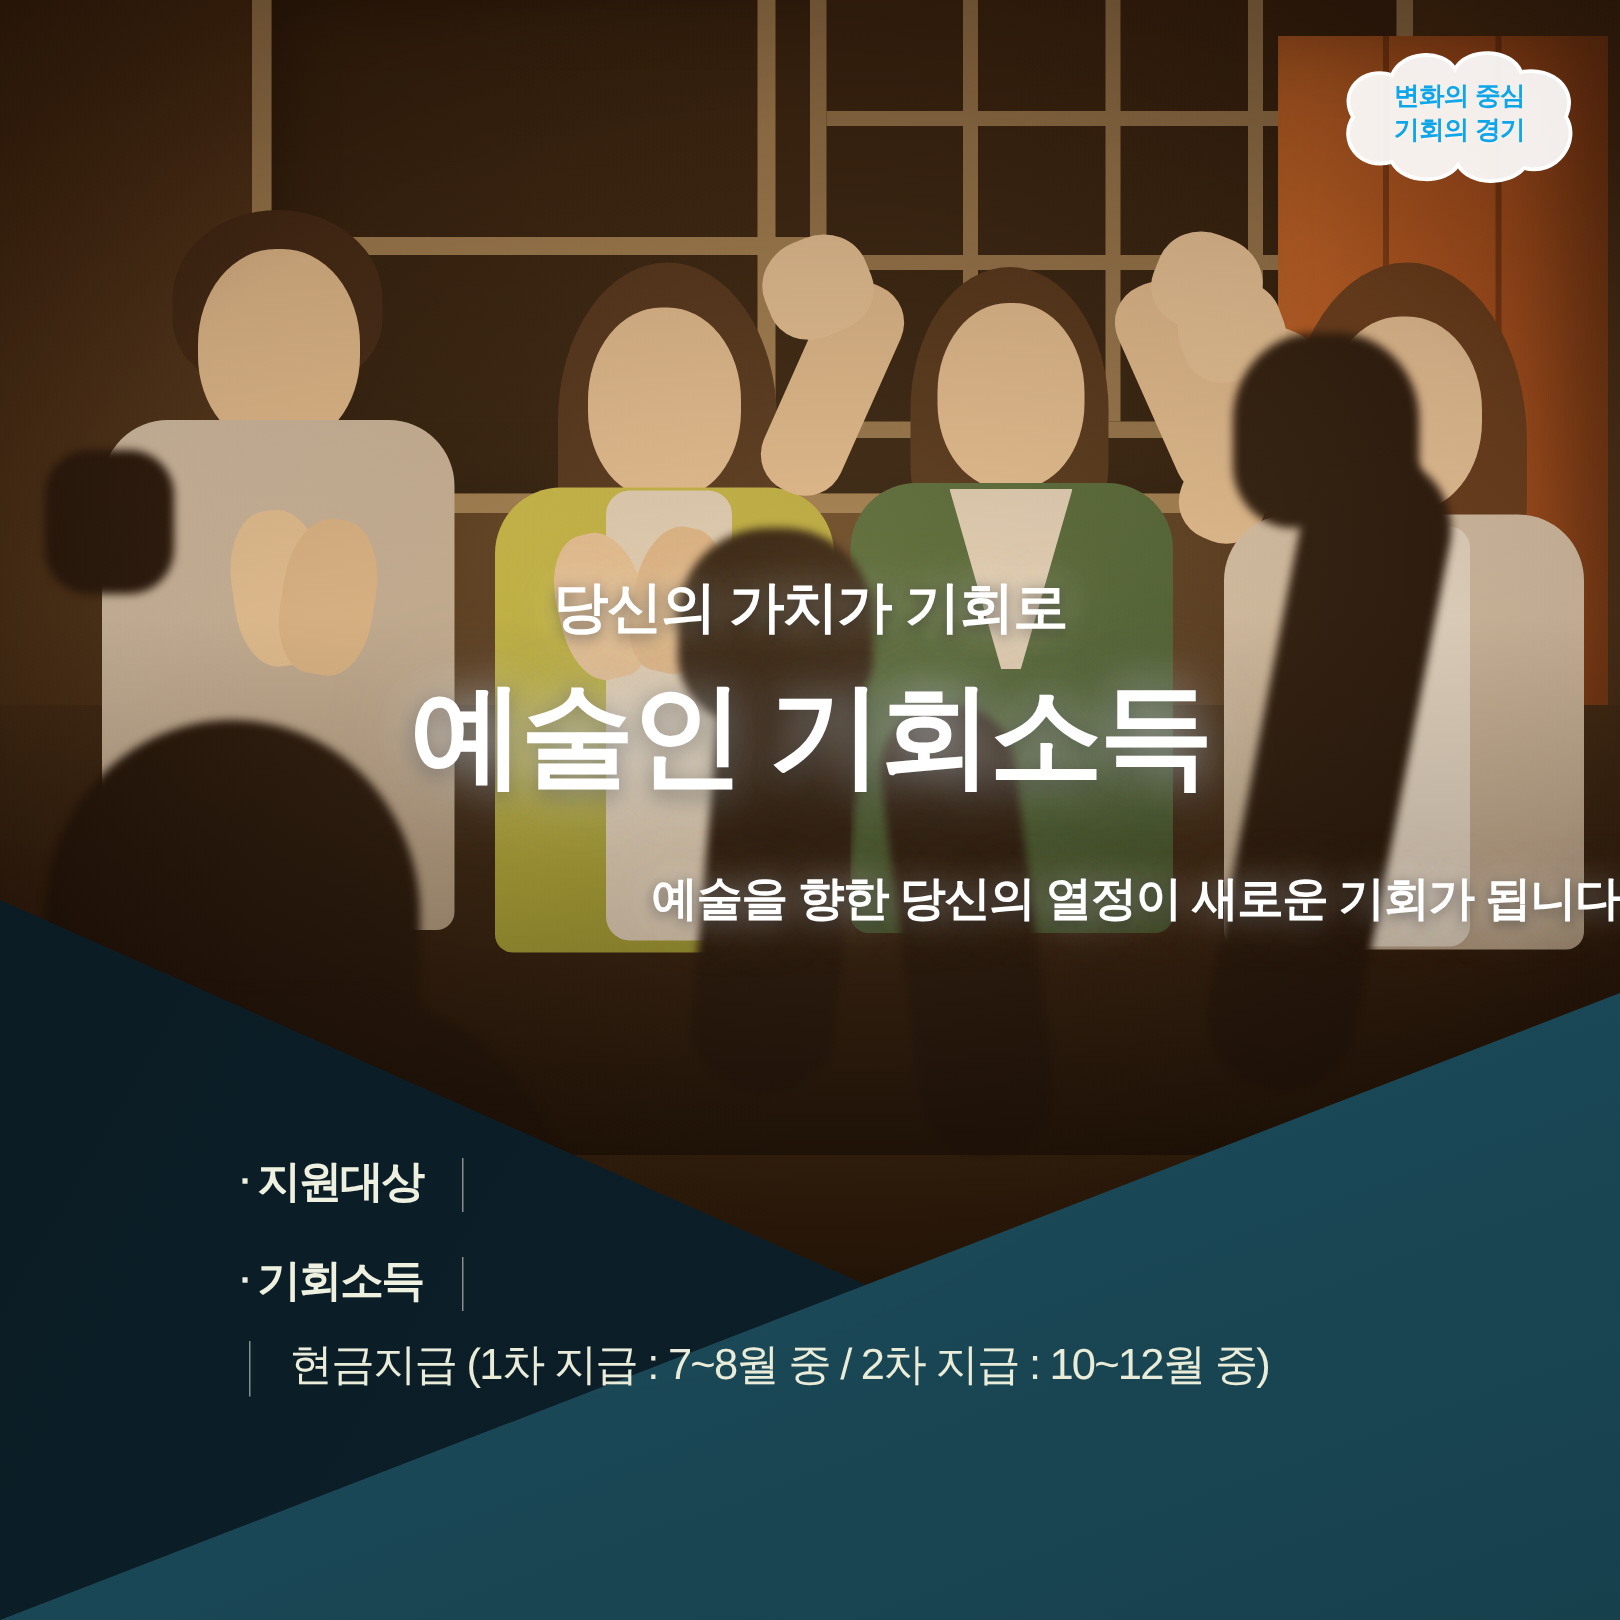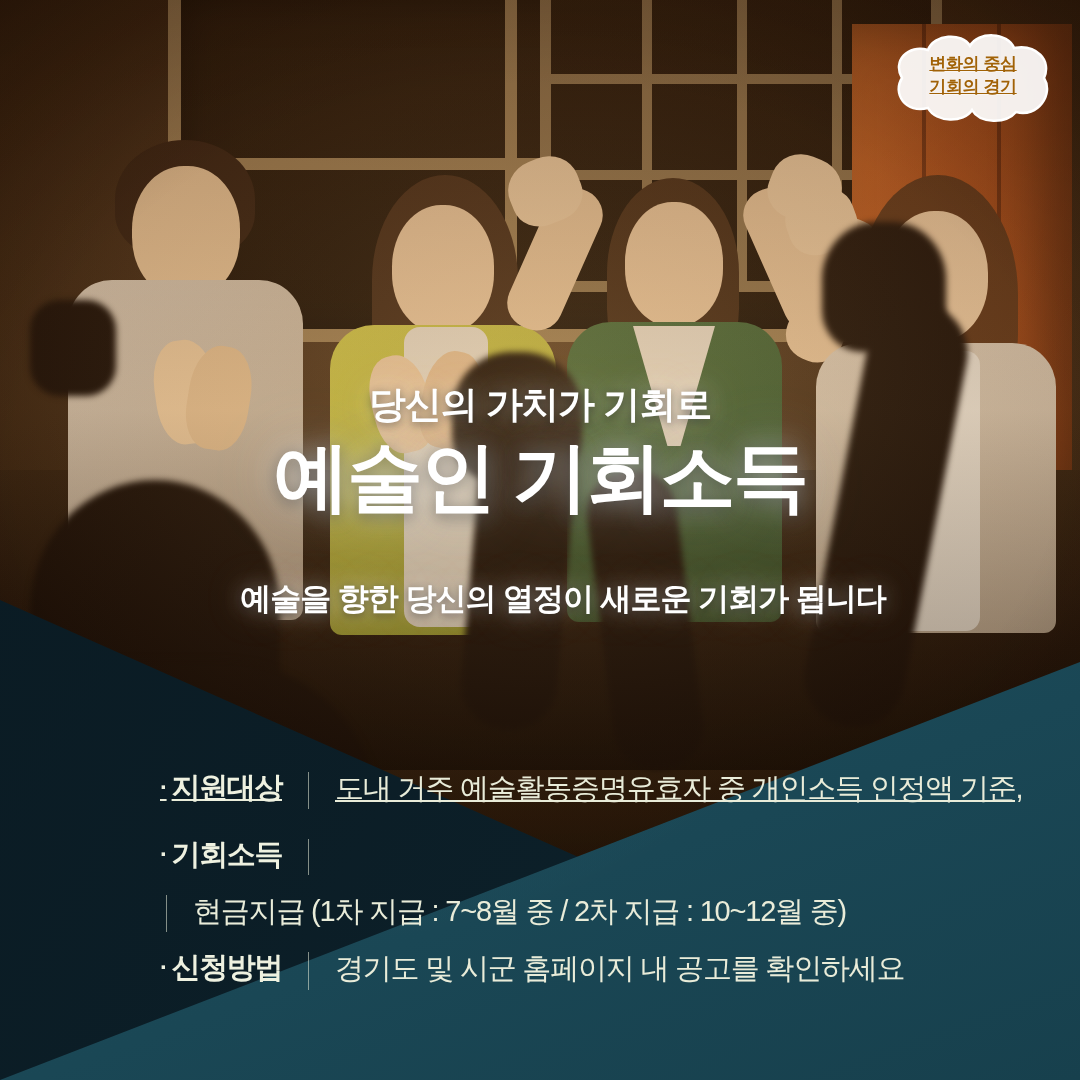--- a/index.html
+++ b/index.html
@@ -160,40 +160,39 @@
   }
 
   
   .badge{
     position:absolute;right:22px;top:28px;width:170px;height:96px;
     display:flex;align-items:center;justify-content:center;
   }
   .badge svg{position:absolute;inset:0;width:100%;height:100%;}
   .badge .blabel{
     position:relative;z-index:2;
-    color:#a16207;font-weight:700;line-height:1.34;font-size:17px;letter-spacing:-.4px;
+    color:#0ea5e9;font-weight:700;line-height:1.34;font-size:17px;letter-spacing:-.4px;
     text-shadow:0 1px 0 rgba(255,255,255,.35);
-    text-decoration:underline;
   }
 
   
   .headline{
     position:absolute;left:0;right:0;top:386px;text-align:center;
   }
   .eyebrow{
     color:#fff;font-size:37px;font-weight:700;letter-spacing:-1px;line-height:1;
     text-shadow:0 0 22px rgba(255,255,255,.45),0 0 48px rgba(255,238,210,.30),0 2px 10px rgba(0,0,0,.65);
   }
   .title{
-    margin-top:14px;
+    margin-top:28px;
     color:#fff;font-size:76px;font-weight:700;letter-spacing:-2.5px;line-height:1.06;
     text-shadow:0 0 26px rgba(255,255,255,.55),0 0 62px rgba(210,235,255,.38),0 3px 16px rgba(0,0,0,.6);
   }
   .tagline{
-    position:absolute;left:12px;right:0;top:578px;text-align:center;
+    position:absolute;left:12px;right:0;top:578px;text-align:right;
     color:#fff;font-size:31px;font-weight:700;letter-spacing:-1px;
     text-shadow:0 0 20px rgba(255,255,255,.45),0 0 44px rgba(255,240,215,.25),0 2px 9px rgba(0,0,0,.6);
     padding-left:34px;
   }
 
   
   .info{
     position:absolute;left:160px;top:768px;right:40px;
     color:#e9ecd9;
   }
@@ -208,21 +207,21 @@
   .bar{
     flex:0 0 auto;width:1px;align-self:stretch;min-height:34px;
     background:rgba(233,236,217,.55);margin:4px 26px 0 6px;
   }
   .val{
     flex:1 1 auto;font-size:29px;font-weight:400;letter-spacing:-1.2px;line-height:1.42;
     color:#e9ecd9;
   }
   .val .line{display:block;}
   .val .note{display:block;font-size:25px;margin-top:6px;padding-left:8px;letter-spacing:-1px;}
-  .spacer-1{margin-bottom:26px;text-decoration:underline;}
+  .spacer-1{margin-bottom:26px;}
 </style>
 </head>
 <body>
 
 <div id="poster">
 
   <div class="photo">
     <div class="wall"></div>
 
     <div class="window"></div>
@@ -328,38 +327,30 @@
     <div class="title">예술인 기회소득</div>
   </div>
   <div class="tagline">예술을 향한 당신의 열정이 새로운 기회가 됩니다</div>
 
   <div class="info">
 
     <div class="row spacer-1">
       <div class="lbl"><span class="dot">·</span><span>지원대상</span></div>
       <div class="bar"></div>
       <div class="val">
-        <span class="line">도내 거주 예술활동증명유효자 중 개인소득 인정액 기준,</span>
       </div>
     </div>
 
     <div class="row">
       <div class="lbl"><span class="dot">·</span><span>기회소득</span></div>
       <div class="bar"></div>
     </div>
 
     <div class="row">
       <div class="bar"></div>
       <div class="val">
         <span class="line">현금지급 (1차 지급 : 7~8월 중 /  2차 지급 : 10~12월 중)</span>
       </div>
     </div>
 
-    <div class="row">
-      <div class="lbl"><span class="dot">·</span><span>신청방법</span></div>
-      <div class="bar"></div>
-      <div class="val">
-        <span class="line">경기도 및 시군 홈페이지 내 공고를 확인하세요</span>
-      </div>
-    </div>
 
   </div>
 </div>
 
 </body></html>

